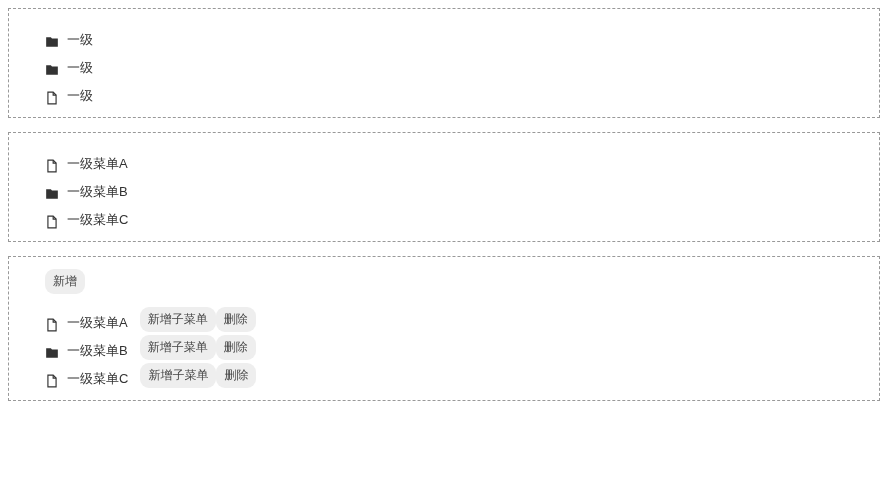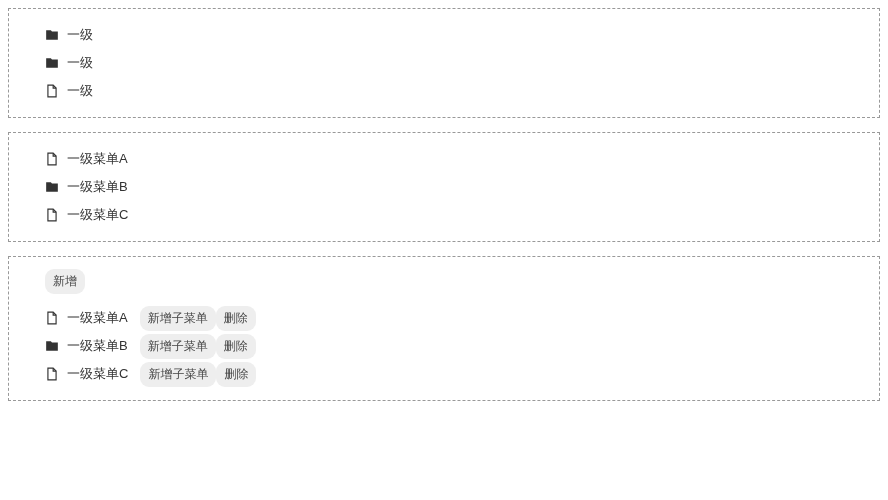--- a/index.html
+++ b/index.html
@@ -14,21 +14,21 @@
       background: #fff;
       padding: 8px;
     }
     .panel {
       border: 1px dashed #999;
       padding: 12px 8px 12px 36px;
       margin-bottom: 14px;
     }
     .tree-item {
       display: flex;
-      align-items: center;
+      align-items: flex-end;
       height: 28px;
       gap: 8px;
     }
     .icon {
       width: 14px;
       height: 14px;
       flex-shrink: 0;
       display: inline-flex;
       align-items: center;
       justify-content: center;

